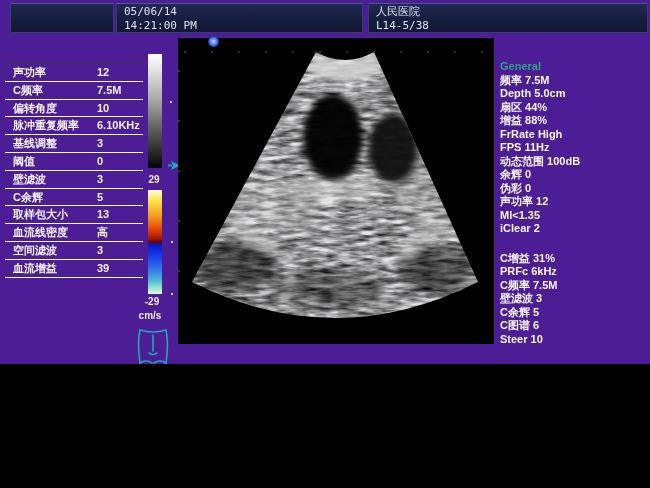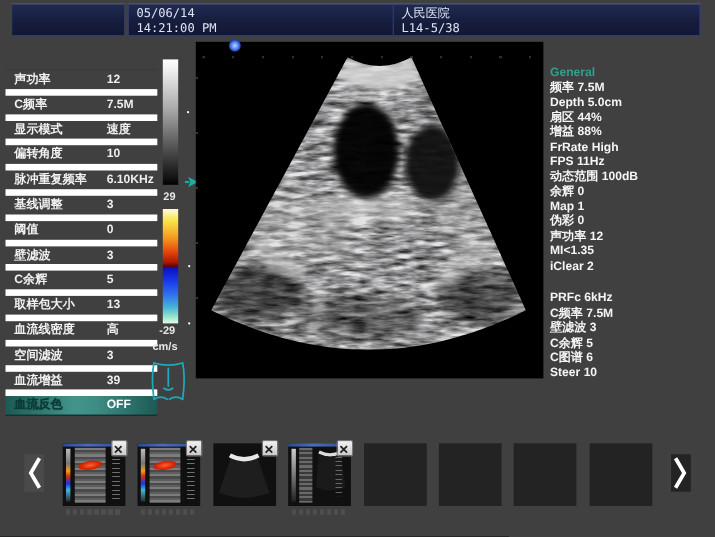--- a/index.html
+++ b/index.html
@@ -1,31 +1,31 @@
 <!DOCTYPE html>
 <html><head>
 <meta charset="utf-8">
 <style>
   html,body{margin:0;padding:0;background:#000;}
-  #screen{position:relative;width:650px;height:488px;background:#404040;overflow:hidden;
+  #screen{position:relative;width:650px;height:364px;background:#4c1d95;overflow:hidden;
           font-family:"Liberation Sans","DejaVu Sans",sans-serif;color:#e8e8e8;}
 
   
   .tbox{position:absolute;top:3px;height:30px;box-sizing:border-box;
         background:linear-gradient(180deg,#202a52 0%,#161d3d 55%,#121833 100%);
         border:1px solid #343d6e;border-top-color:#4c568f;
         font-family:"DejaVu Sans Mono","Liberation Mono",monospace;
         font-size:11px;line-height:14px;color:#dfe3f2;padding:1px 0 0 7px;}
   #tbox-logo{left:10px;width:104px;}
   #tbox-datetime{left:116px;width:247px;}
-  #tbox-hospital{left:357px;width:280px;}
+  #tbox-hospital{left:368px;width:280px;}
 
   
   #param-panel{position:absolute;left:5px;top:63px;width:138px;}
-  .prow{position:relative;height:16.8px;border-bottom:6px solid #ffffff;
+  .prow{position:relative;height:16.8px;border-bottom:1px solid #ffffff;
         font-size:11px;font-weight:bold;line-height:17px;color:#f2f2f2;}
   .prow:first-child{border-top:1px solid #3a3a3a;}
   .plabel{position:absolute;left:8px;white-space:nowrap;}
   .pvalue{position:absolute;left:92px;white-space:nowrap;color:#eee;}
   .prow.highlighted{background:linear-gradient(90deg,#1d5a54 0%,#43948c 45%,#3d8d85 60%,#1d5a54 100%);
         border-bottom:1px solid #0c2f2c;}
   .prow.highlighted .plabel{color:#0a3b34;text-shadow:0 0 1px #0a3b34;}
   .prow.highlighted .pvalue{color:#fff;}
 
   
@@ -113,24 +113,20 @@
       <div class="prow">
         <span class="plabel">声功率</span>
         <span class="pvalue">12</span>
       </div>
 
       <div class="prow">
         <span class="plabel">C频率</span>
         <span class="pvalue">7.5M</span>
       </div>
 
-      <div class="prow">
-        <span class="plabel">显示模式</span>
-        <span class="pvalue">速度</span>
-      </div>
 
       <div class="prow">
         <span class="plabel">偏转角度</span>
         <span class="pvalue">10</span>
       </div>
 
       <div class="prow">
         <span class="plabel">脉冲重复频率</span>
         <span class="pvalue">6.10KHz</span>
       </div>
@@ -168,24 +164,20 @@
       <div class="prow">
         <span class="plabel">空间滤波</span>
         <span class="pvalue">3</span>
       </div>
 
       <div class="prow">
         <span class="plabel">血流增益</span>
         <span class="pvalue">39</span>
       </div>
 
-      <div class="prow highlighted">
-        <span class="plabel">血流反色</span>
-        <span class="pvalue">OFF</span>
-      </div>
 
   </div>
 
   <div id="graybar"></div>
   <div class="bardot" style="left:170px;top:101px;"></div>
   <svg id="focus-arrow" viewBox="0 0 12 9">
     <polygon points="3,0 12,4.5 3,9 5,4.5" fill="#18b0a8"></polygon>
     <rect x="0" y="3.6" width="4" height="1.8" fill="#18b0a8"></rect>
   </svg>
   <div class="bar-label" style="left:139px;top:174px;">29</div>
@@ -258,32 +250,32 @@
       <div class="rline">增益 88%</div>
 
       <div class="rline">FrRate High</div>
 
       <div class="rline">FPS 11Hz</div>
 
       <div class="rline">动态范围 100dB</div>
 
       <div class="rline">余辉 0</div>
 
-      <div class="rline">Map 1</div>
 
       <div class="rline">伪彩 0</div>
 
       <div class="rline">声功率 12</div>
 
       <div class="rline">MI&lt;1.35</div>
 
       <div class="rline">iClear 2</div>
 
     <div class="rgap"></div>
 
+      <div class="rline">C增益 31%</div>
 
       <div class="rline">PRFc 6kHz</div>
 
       <div class="rline">C频率 7.5M</div>
 
       <div class="rline">壁滤波 3</div>
 
       <div class="rline">C余辉 5</div>
 
       <div class="rline">C图谱 6</div>

